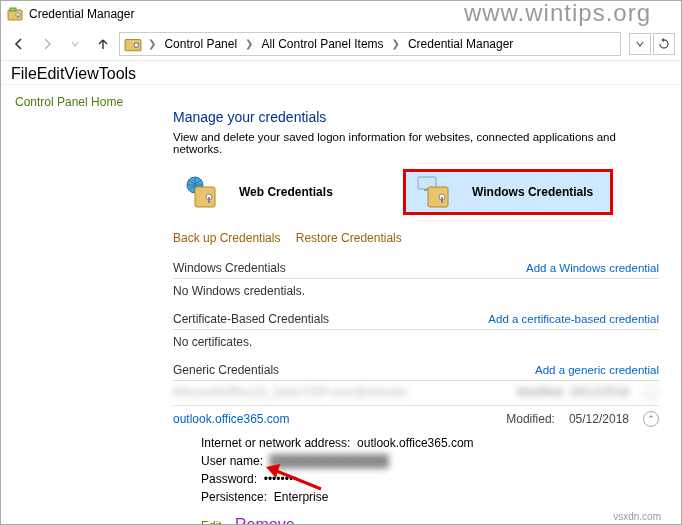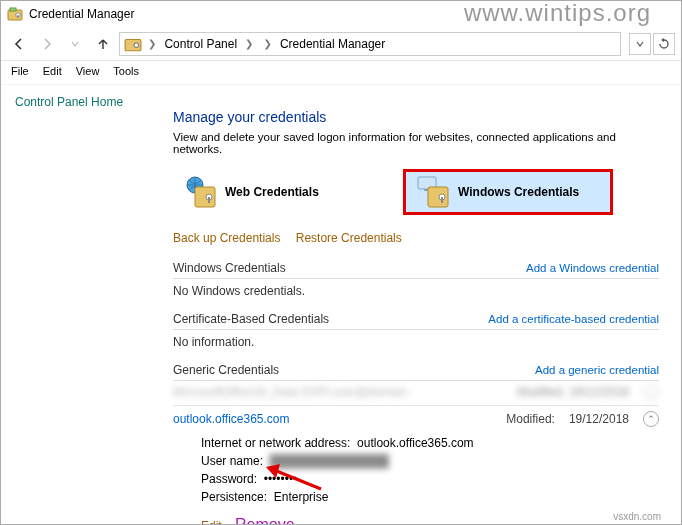--- a/index.html
+++ b/index.html
@@ -61,35 +61,34 @@
     padding: 0 4px;
     font-size: 12px;
     gap: 2px;
   }
   .bc-sep { color: #777; padding: 0 4px; font-size: 10px; }
   .bc-item { padding: 0 2px; }
   .right-btns { display: flex; gap: 2px; padding-left: 4px; }
   .small-btn { width: 22px; height: 22px; border: 1px solid #ccc; display:flex;align-items:center;justify-content:center; }
   .menubar {
     display: flex;
-    gap: 14px;
     padding: 4px 10px;
-    font-size: 11px;
+    font-size: 16px;
     border-bottom: 1px solid #f3f3f3;
     height: 24px;
   }
   .body {
     display: flex;
     height: calc(100% - 84px);
   }
   .sidebar {
     width: 160px;
     padding: 10px 14px;
   }
-  .cp-home { color: #0f766e; font-size: 12px; }
+  .cp-home { color: #4d7c0f; font-size: 12px; }
   .main {
     flex: 1;
     padding: 8px 22px 0 12px;
     overflow: hidden;
   }
   h1.page-title {
     color: #003399;
     font-weight: normal;
     font-size: 14px;
     margin-bottom: 6px;
@@ -100,21 +99,21 @@
     margin-bottom: 14px;
   }
   .cred-tabs {
     display: flex;
     gap: 20px;
     margin-bottom: 16px;
   }
   .cred-tab {
     display: flex;
     align-items: center;
-    gap: 8px;
+    gap: 22px;
     padding: 6px 10px;
     width: 210px;
     height: 46px;
   }
   .cred-tab.selected {
     background: #cde8ff;
     border: 3px solid #e00000;
   }
   .tab-icon { width: 34px; height: 34px; display:inline-flex; }
   .tab-label { font-weight: bold; font-size: 12px; }
@@ -221,20 +220,21 @@
   <div class="breadcrumb">
     <span class="addr-icon">
       <svg viewBox="0 0 16 16">
           <rect x="1" y="4" width="14" height="10" rx="1" fill="#e8c46a" stroke="#b38a2c"></rect>
           <circle cx="11" cy="9" r="2" fill="#fff" stroke="#888"></circle>
         </svg>
     </span>
     <span class="bc-sep">❯</span>
     <span class="bc-item">Control Panel</span>
     <span class="bc-sep">❯</span>
+    <span class="bc-item">All Control Panel Items</span>
     <span class="bc-sep">❯</span>
     <span class="bc-item">Credential Manager</span>
   </div>
   <div class="right-btns">
     <div class="small-btn">
         <svg width="8" height="8" viewBox="0 0 8 8">
           <path d="M1 2 L4 6 L7 2" stroke="#555" stroke-width="1.2" fill="none"></path>
         </svg>
       </div>
     <div class="small-btn">
@@ -297,21 +297,21 @@
     <div class="section-head">
       <span class="sh-title">Windows Credentials</span>
       <span class="sh-link">Add a Windows credential</span>
     </div>
     <div class="section-body">No Windows credentials.</div>
 
     <div class="section-head">
       <span class="sh-title">Certificate-Based Credentials</span>
       <span class="sh-link">Add a certificate-based credential</span>
     </div>
-    <div class="section-body">No information.</div>
+    <div class="section-body">No certificates.</div>
 
     <div class="section-head">
       <span class="sh-title">Generic Credentials</span>
       <span class="sh-link">Add a generic credential</span>
     </div>
 
     <div class="cred-row blurred">
       <div class="left">
           <span>MicrosoftOffice16_Data:SSPI:user@domain</span>
         </div>
@@ -321,21 +321,21 @@
         </div>
     </div>
     <hr class="thin">
 
     <div class="cred-row expanded">
       <div class="left">
           <span>outlook.office365.com</span>
         </div>
       <div class="right">
         <span>Modified:</span>
-        <span>19/12/2018</span>
+        <span>05/12/2018</span>
         <span class="chev-circle">⌃</span>
       </div>
     </div>
 
     <div class="detail">
       <div><span class="lbl">Internet or network address:</span>&nbsp;&nbsp;<span class="val">outlook.office365.com</span></div>
       <div><span class="lbl">User name:</span>&nbsp;&nbsp;<span class="blurval">██████████████</span></div>
       <div><span class="lbl">Password:</span>&nbsp;&nbsp;<span class="val">••••••••</span></div>
       <div><span class="lbl">Persistence:</span>&nbsp;&nbsp;<span class="val">Enterprise</span></div>
     </div>

